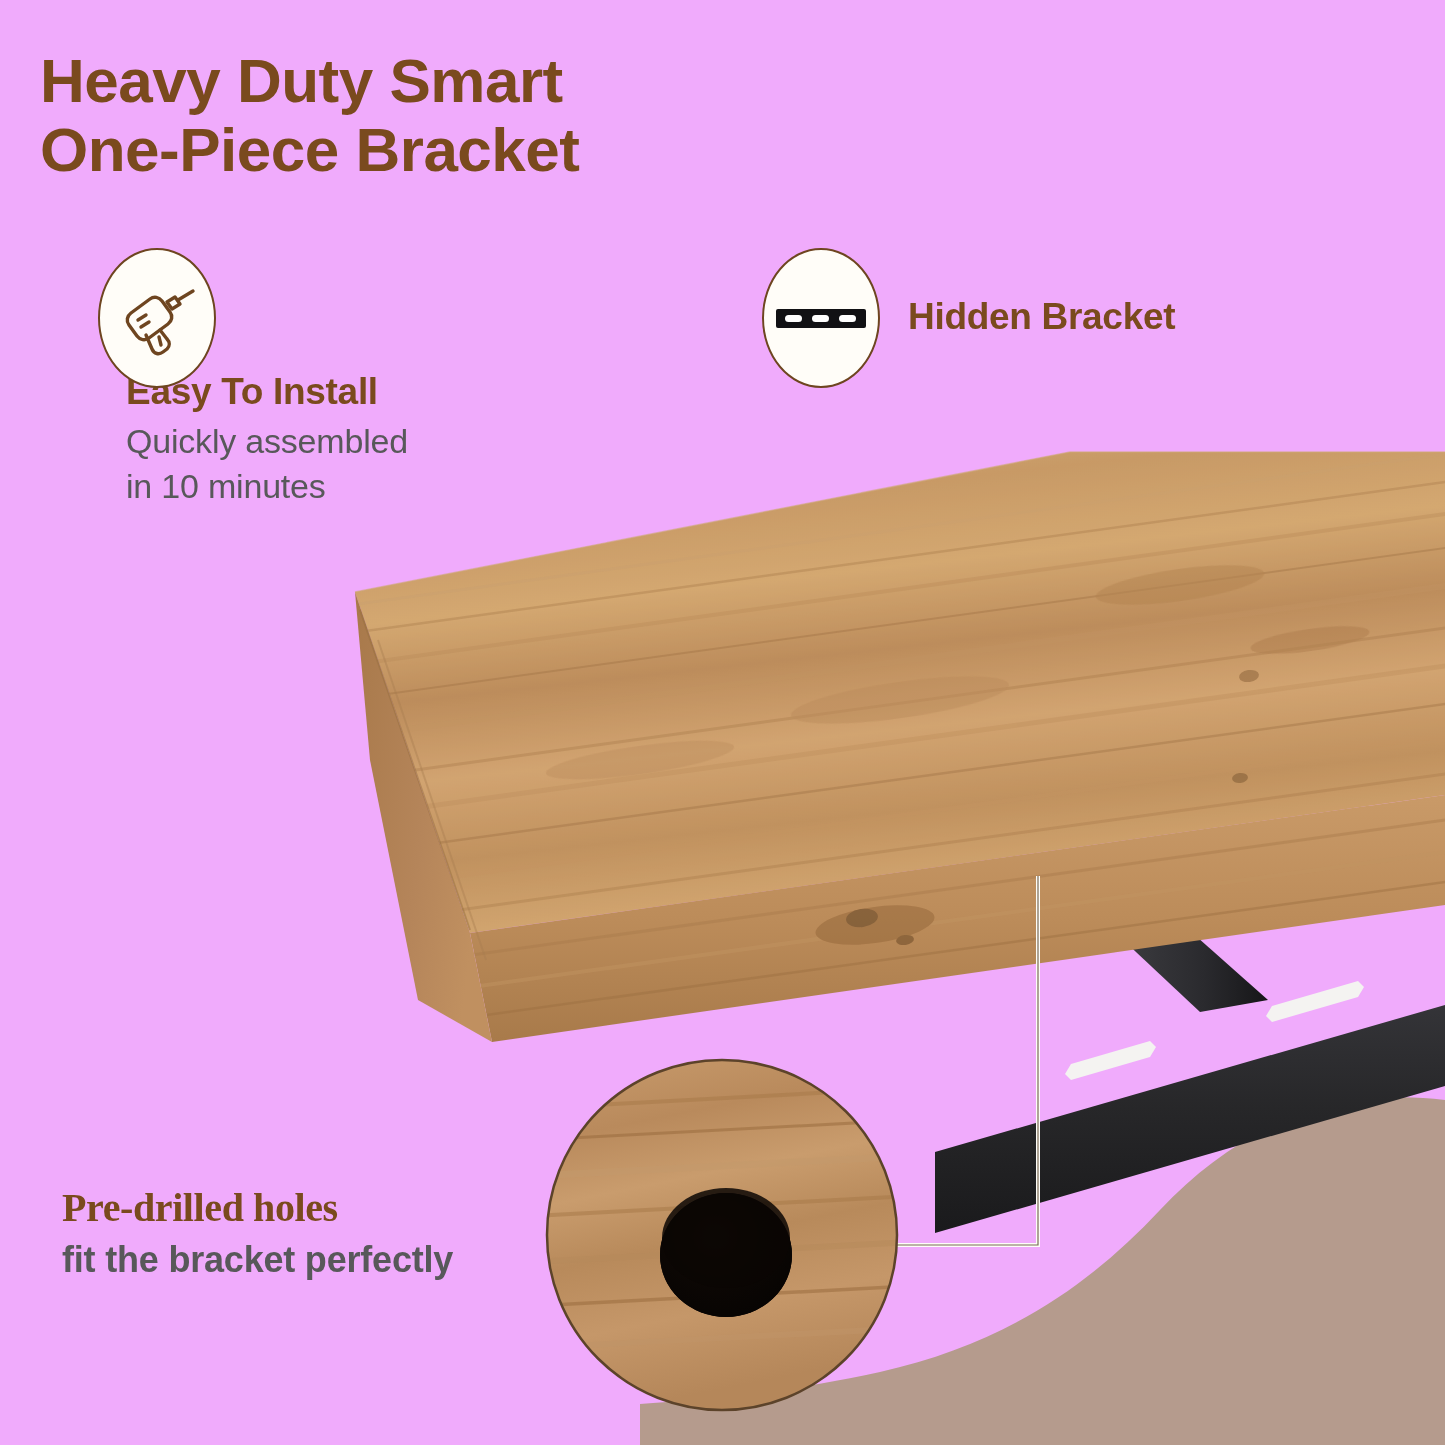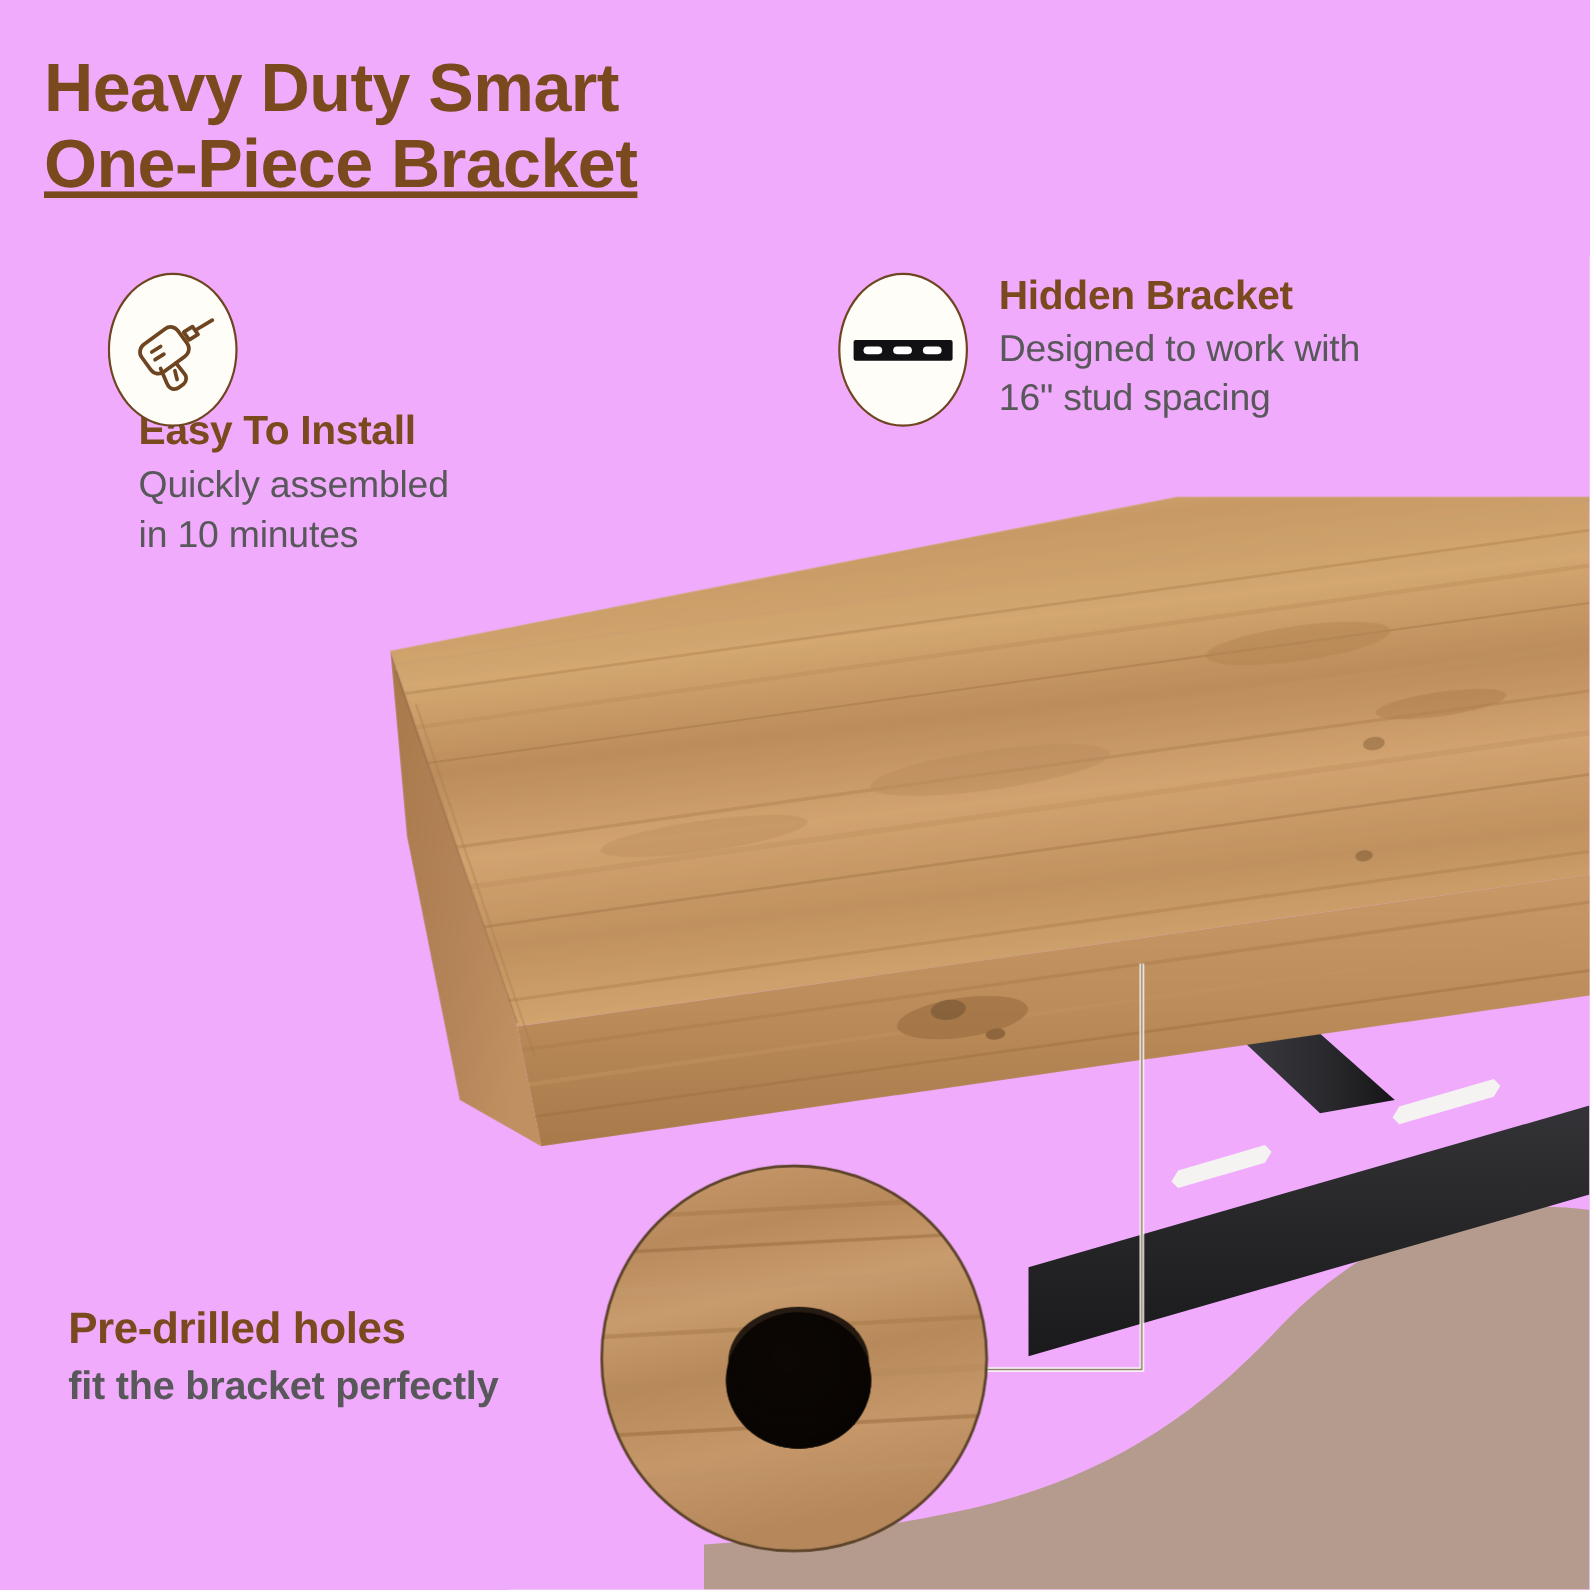--- a/index.html
+++ b/index.html
@@ -26,21 +26,21 @@
   .headline {
     position:absolute;
     left:40px; top:46px;
     width:820px;
     color:#7a4a1e;
     font-size:62px;
     font-weight:bold;
     line-height:1.12;
     letter-spacing:-0.5px;
   }
-  .headline .l2 { display:block;text-decoration:underline; }
+  .headline .l2 { display:block; }
 
   
   .features { position:absolute; left:0; top:240px; width:1445px; height:170px; }
   .feature { position:absolute; top:0; display:flex; align-items:flex-start; }
   .feature.f1 { left:98px;flex-direction:column; }
   .feature.f2 { left:762px;align-items:center; }
 
   .badge {
     position:relative;
     width:118px; height:140px;
@@ -80,20 +80,21 @@
 
   
   .caption { position:absolute; left:62px; top:1186px; width:520px; }
   .chead {
     color:#7a4a1e;
     font-size:40px;
     font-weight:bold;
     letter-spacing:-0.4px;
     line-height:1.12;
     white-space:nowrap;
+    font-family:Liberation Serif, serif;
   }
   .cbody {
     color:#58585a;
     font-size:36px;
     line-height:1.25;
     margin-top:6px;
     letter-spacing:-0.2px;
     white-space:nowrap;
     font-weight:bold;
   }
@@ -302,24 +303,20 @@
           <svg width="92" height="34" viewBox="0 0 92 34" xmlns="http://www.w3.org/2000/svg">
             <rect x="1" y="8" width="90" height="19" rx="2" fill="#111114"></rect>
             <rect x="10" y="14" width="17" height="7" rx="3.5" fill="#ffffff"></rect>
             <rect x="37" y="14" width="17" height="7" rx="3.5" fill="#ffffff"></rect>
             <rect x="64" y="14" width="17" height="7" rx="3.5" fill="#ffffff"></rect>
           </svg>
         </div>
       </div>
       <div class="ftext">
         <div class="fhead">Hidden Bracket</div>
-        <div class="fbody">
-          <span>Designed to work with</span>
-          <span>16" stud spacing</span>
-        </div>
       </div>
     </div>
   </div>
 
   <div class="caption">
     <div class="chead">Pre-drilled holes</div>
     <div class="cbody">fit the bracket perfectly</div>
   </div>
 
 </div>

